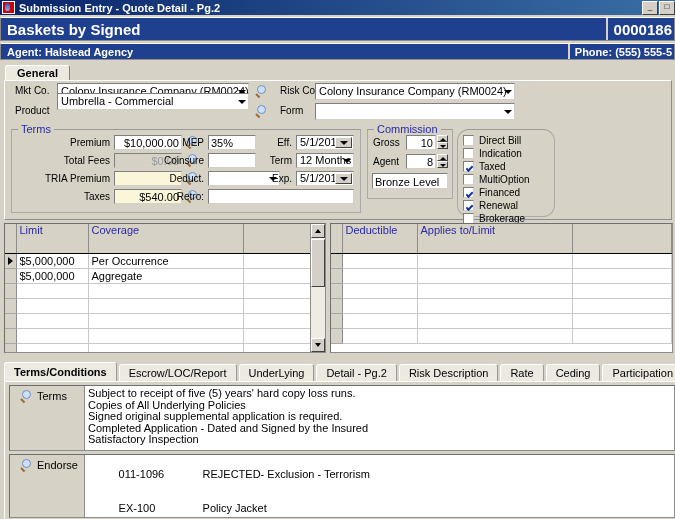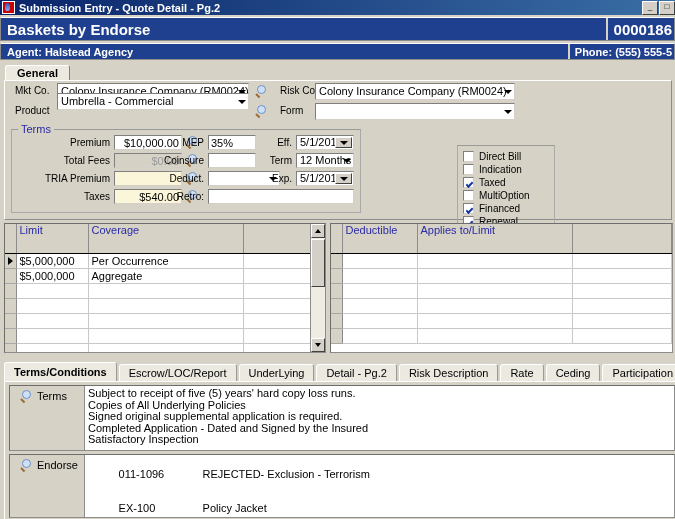--- a/index.html
+++ b/index.html
@@ -258,21 +258,21 @@
     <div class="tb-icon"></div>
     <div class="tb-title">Submission Entry - Quote Detail - Pg.2</div>
     <div class="winbtns">
       <div class="winbtn">_</div>
       <div class="winbtn">□</div>
     </div>
   </div>
 
   <div class="bandwrap">
     <div class="band1">
-      <div class="b1-name">Baskets by Endorse</div>
+      <div class="b1-name">Baskets by Signed</div>
       <div class="b1-num">0000186</div>
     </div>
     <div class="band2">
       <div class="b2-agent">Agent: Halstead Agency</div>
       <div class="b2-phone">Phone: (555) 555-5</div>
     </div>
   </div>
 
   <div class="tabstrip">
     <div class="tab-general">General</div>
@@ -352,22 +352,40 @@
         <i class="arrow"></i>
       </div>
 
       <div class="lbl" style="position:absolute;left:246px;top:43px;width:34px;text-align:right;">Exp.</div>
       <div class="combo btnstyle" style="position:absolute;left:284px;top:41px;width:58px;height:15px;line-height:13px;">
         <span>5/1/2013</span>
         <i class="arrowbox"></i>
       </div>
     </div>
 
-
-    <div class="group" style="left:452px;top:64px;width:98px;height:88px;">
+    <div class="group" style="left:362px;top:48px;width:86px;height:70px;">
+      <div class="gtitle">Commission</div>
+      <div class="lbl" style="position:absolute;left:5px;top:7px;">Gross</div>
+      <div class="fld num" style="position:absolute;left:38px;top:5px;width:30px;">10</div>
+      <div class="spin" style="left:69px;top:5px;">
+        <div class="su"></div>
+        <div class="sd"></div>
+      </div>
+
+      <div class="lbl" style="position:absolute;left:5px;top:26px;">Agent</div>
+      <div class="fld num" style="position:absolute;left:38px;top:24px;width:30px;">8</div>
+      <div class="spin" style="left:69px;top:24px;">
+        <div class="su"></div>
+        <div class="sd"></div>
+      </div>
+
+      <div class="fld" style="position:absolute;left:4px;top:43px;width:76px;height:16px;line-height:16px;">Bronze Level</div>
+    </div>
+
+    <div class="group" style="left:452px;top:48px;width:98px;height:88px;border-radius:12px;">
       <div style="position:absolute;left:5px;top:4px;">
         <div class="cbrow">
           <span class="cbox"></span>
           <span class="lbl">Direct Bill</span>
         </div>
         <div class="cbrow">
           <span class="cbox"></span>
           <span class="lbl">Indication</span>
         </div>
         <div class="cbrow">

